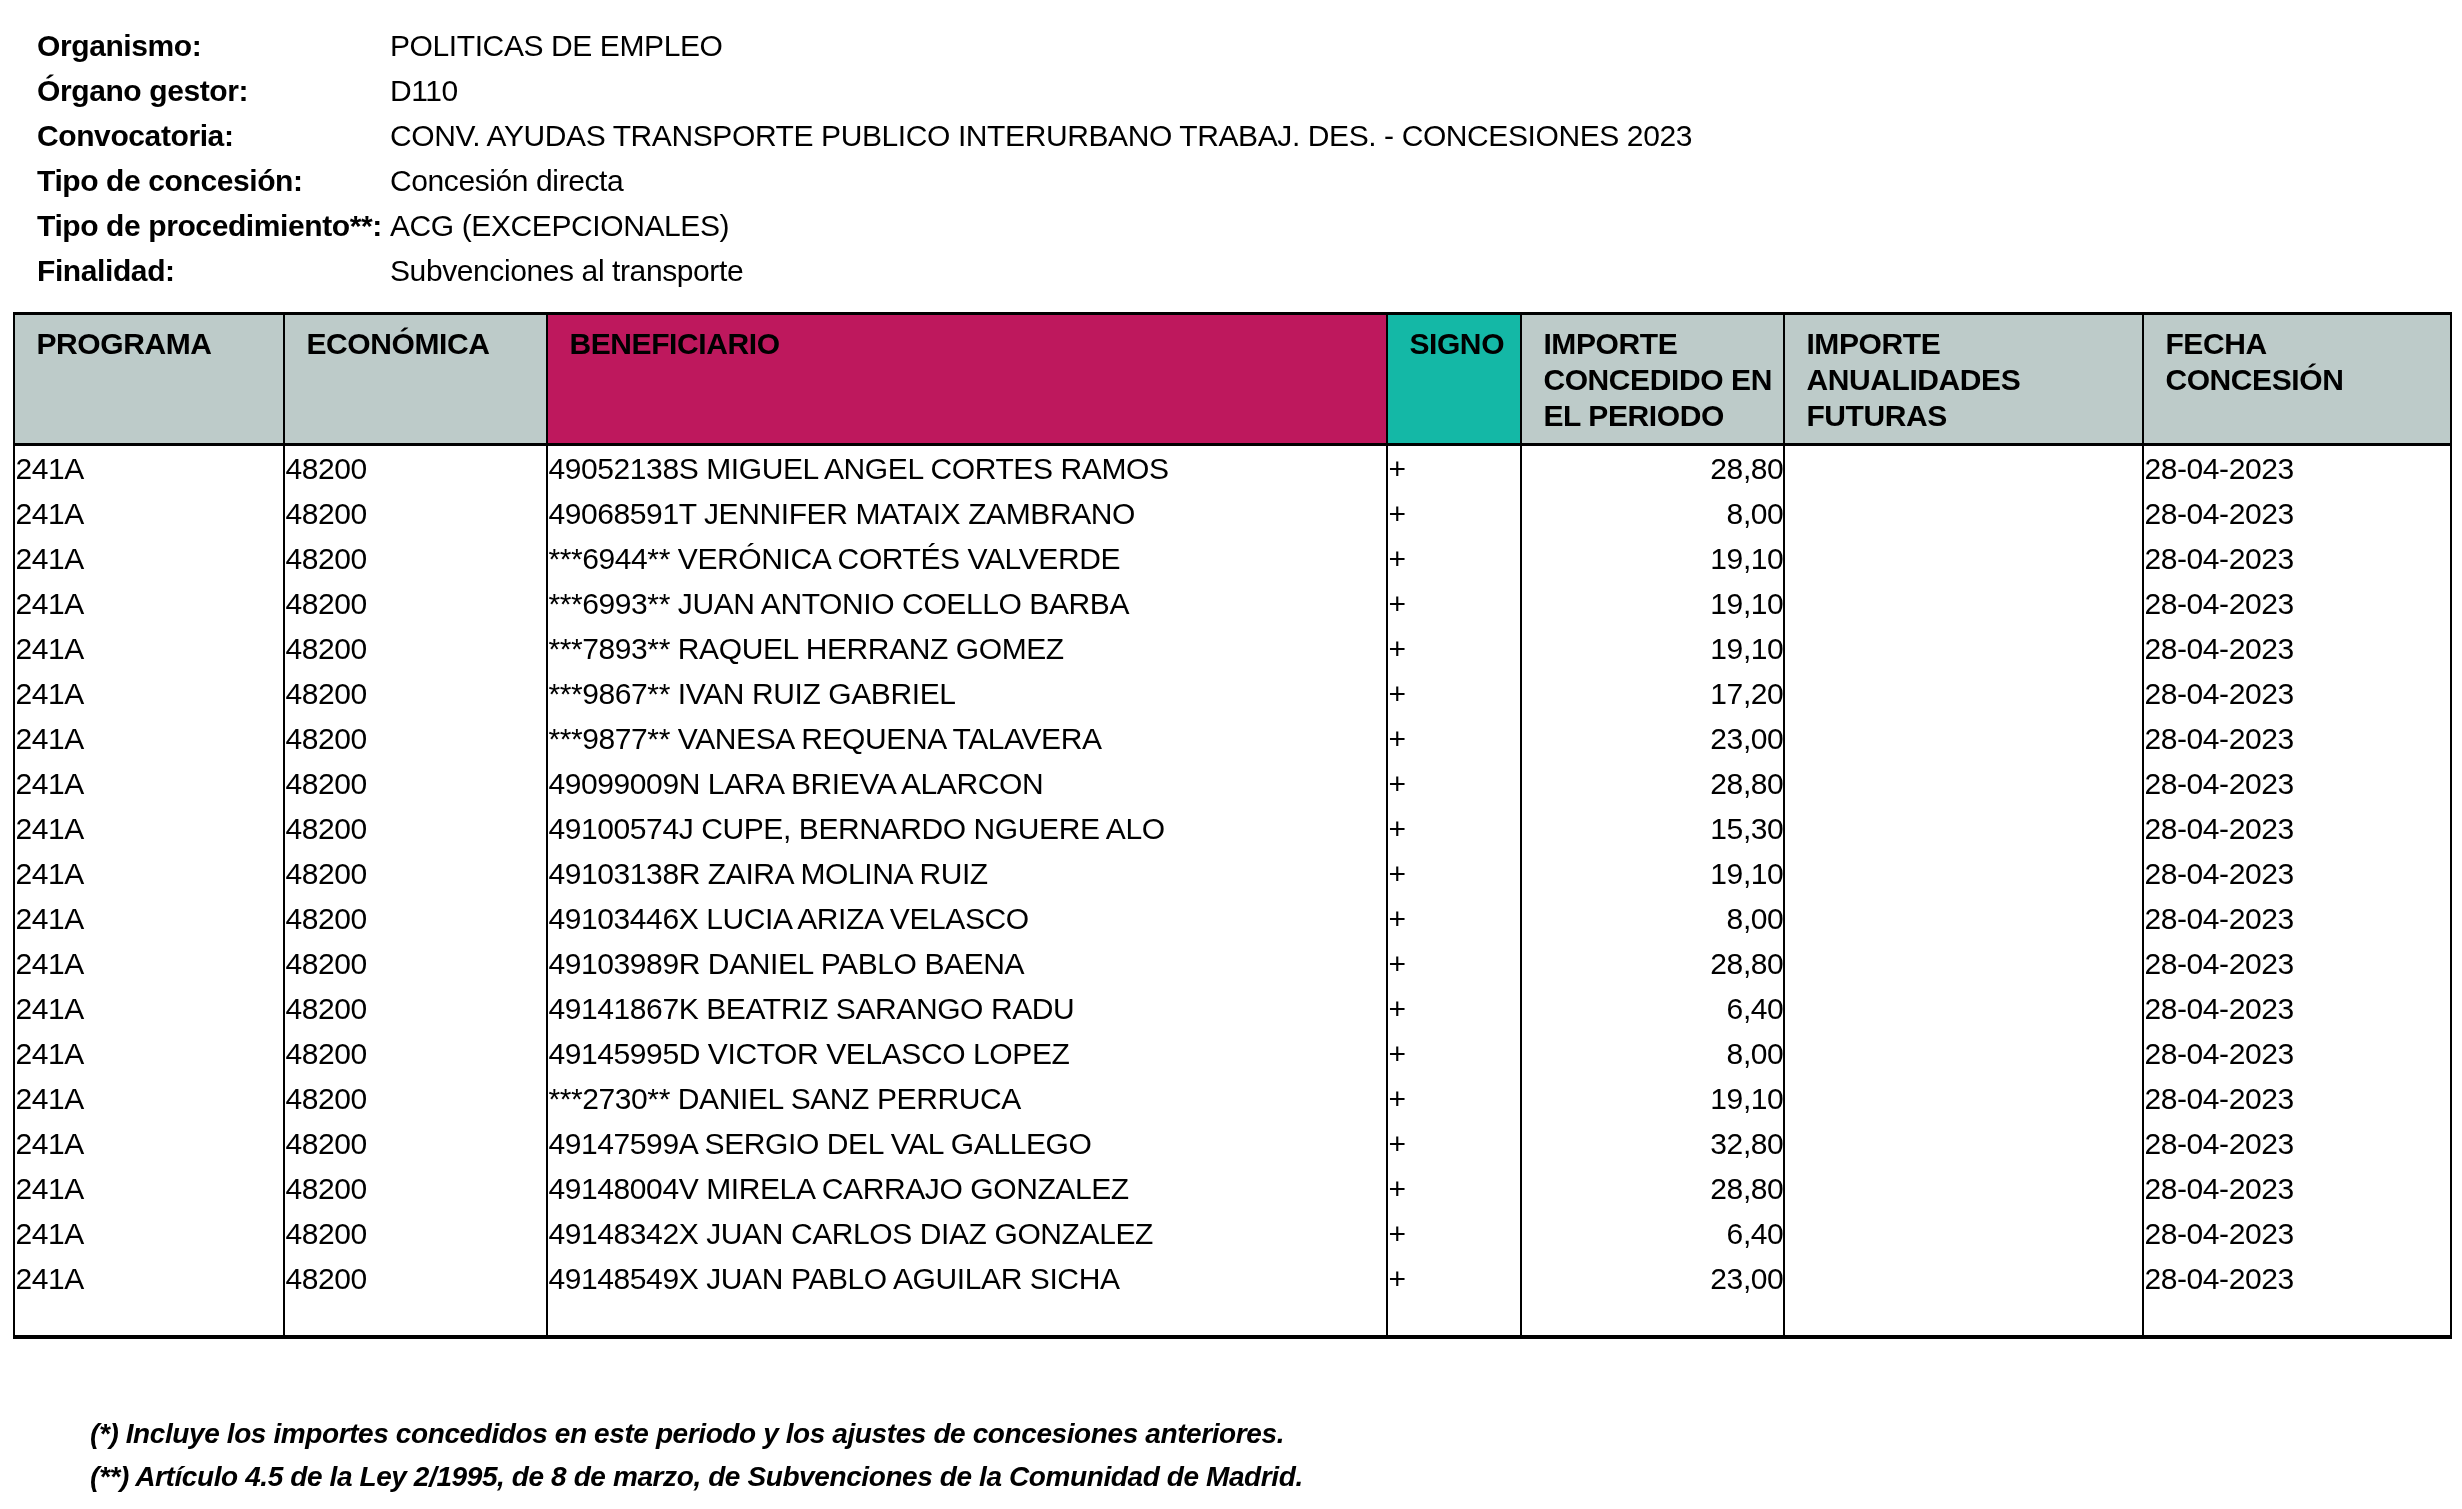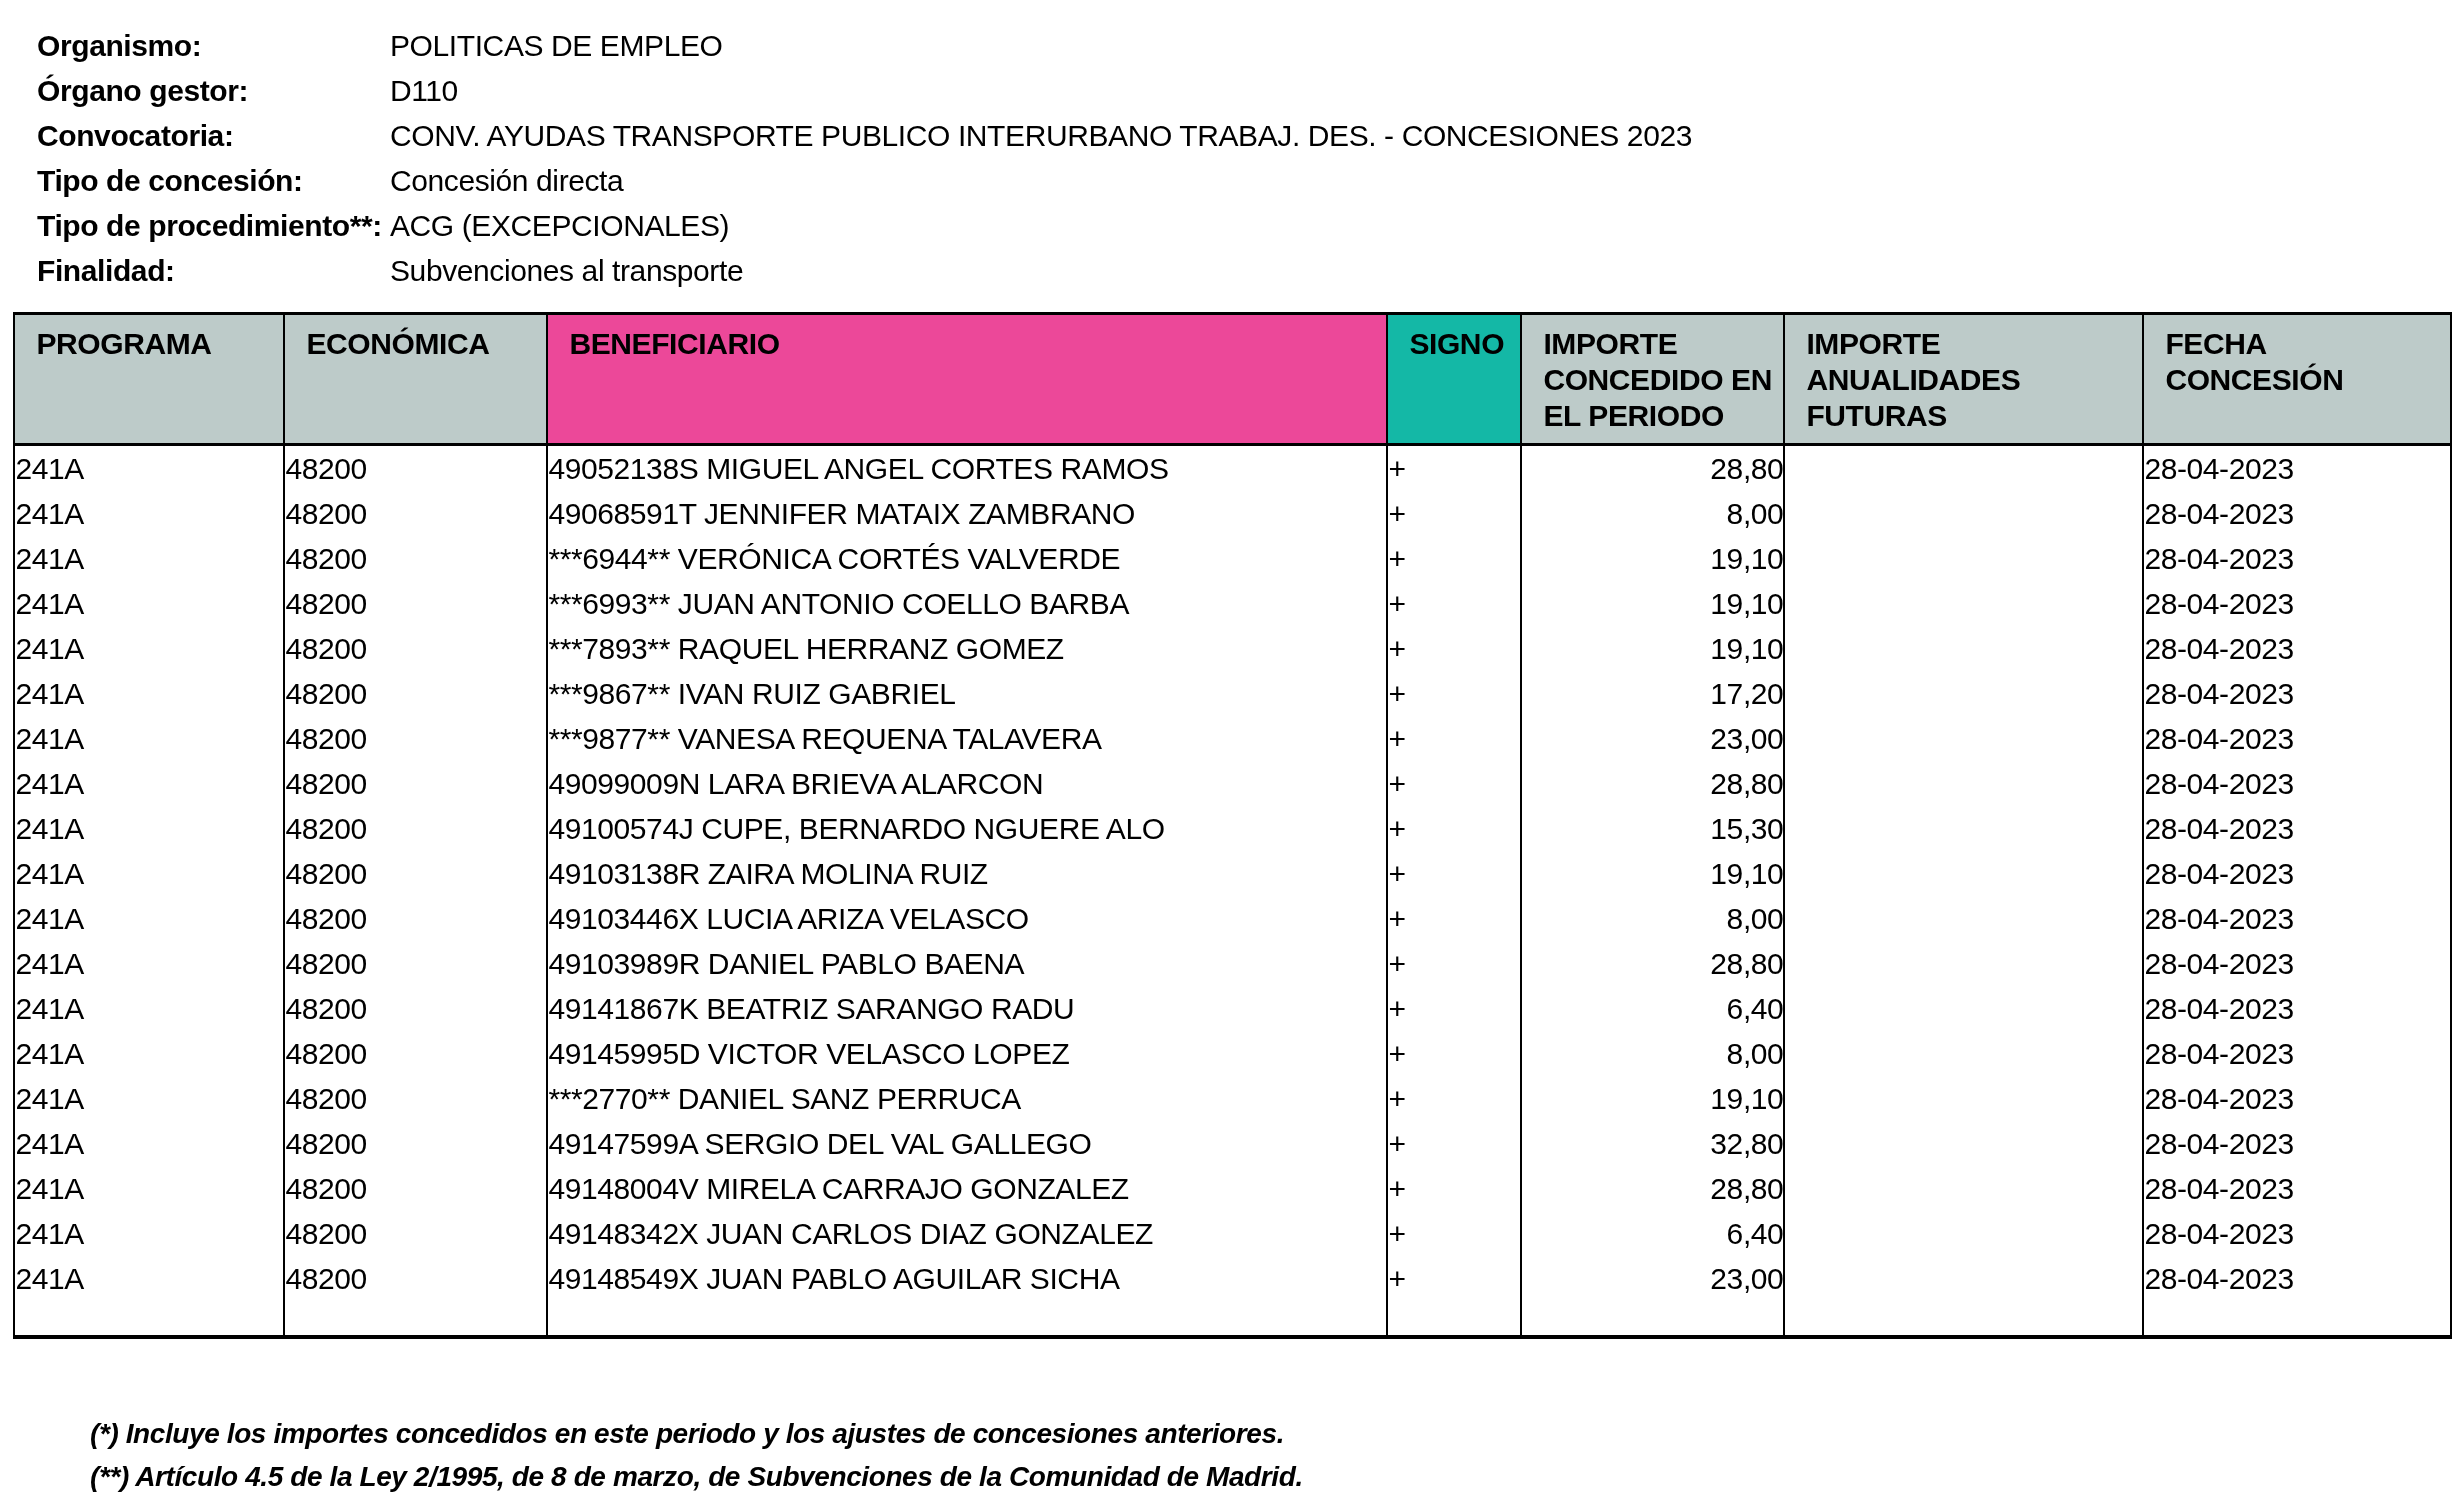--- a/index.html
+++ b/index.html
@@ -145,21 +145,21 @@
       <col style="width:840px">
       <col style="width:134px">
       <col style="width:263px">
       <col style="width:359px">
       <col style="width:308px">
     </colgroup>
     <thead>
       <tr>
         <th style="background: rgb(189, 203, 201);">PROGRAMA</th>
         <th style="background: rgb(189, 203, 201);">ECONÓMICA</th>
-        <th style="background: #ec4899;">BENEFICIARIO</th>
+        <th style="background: #be185d;">BENEFICIARIO</th>
         <th style="background: #14b8a6;">SIGNO</th>
         <th style="background: rgb(189, 203, 201);">IMPORTE CONCEDIDO EN EL PERIODO</th>
         <th style="background: rgb(189, 203, 201);">IMPORTE ANUALIDADES FUTURAS</th>
         <th style="background: rgb(189, 203, 201);">FECHA CONCESIÓN</th>
       </tr>
     </thead>
     <tbody>
         <tr>
           <td class="c-prog">241A</td>
           <td class="c-econ">48200</td>
@@ -282,21 +282,21 @@
           <td class="c-econ">48200</td>
           <td class="c-benef">49145995D VICTOR VELASCO LOPEZ</td>
           <td class="c-signo">+</td>
           <td class="c-imp">8,00</td>
           <td class="c-anual"></td>
           <td class="c-fecha">28-04-2023</td>
         </tr>
         <tr>
           <td class="c-prog">241A</td>
           <td class="c-econ">48200</td>
-          <td class="c-benef">***2770** DANIEL SANZ PERRUCA</td>
+          <td class="c-benef">***2730** DANIEL SANZ PERRUCA</td>
           <td class="c-signo">+</td>
           <td class="c-imp">19,10</td>
           <td class="c-anual"></td>
           <td class="c-fecha">28-04-2023</td>
         </tr>
         <tr>
           <td class="c-prog">241A</td>
           <td class="c-econ">48200</td>
           <td class="c-benef">49147599A SERGIO DEL VAL GALLEGO</td>
           <td class="c-signo">+</td>

